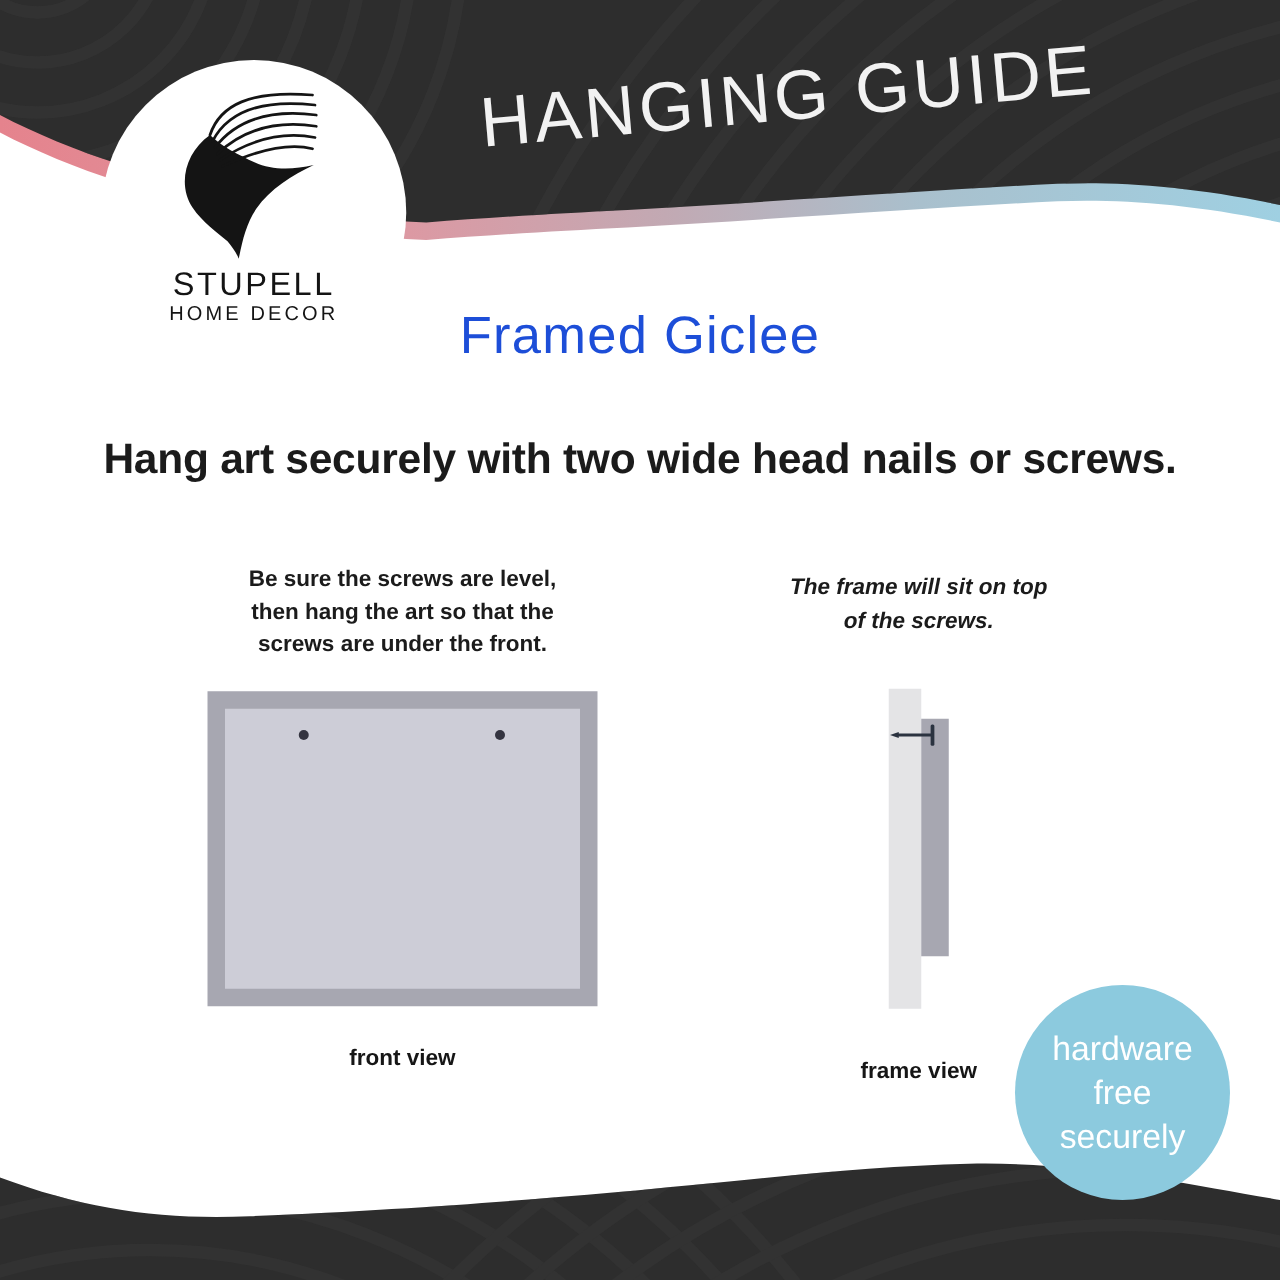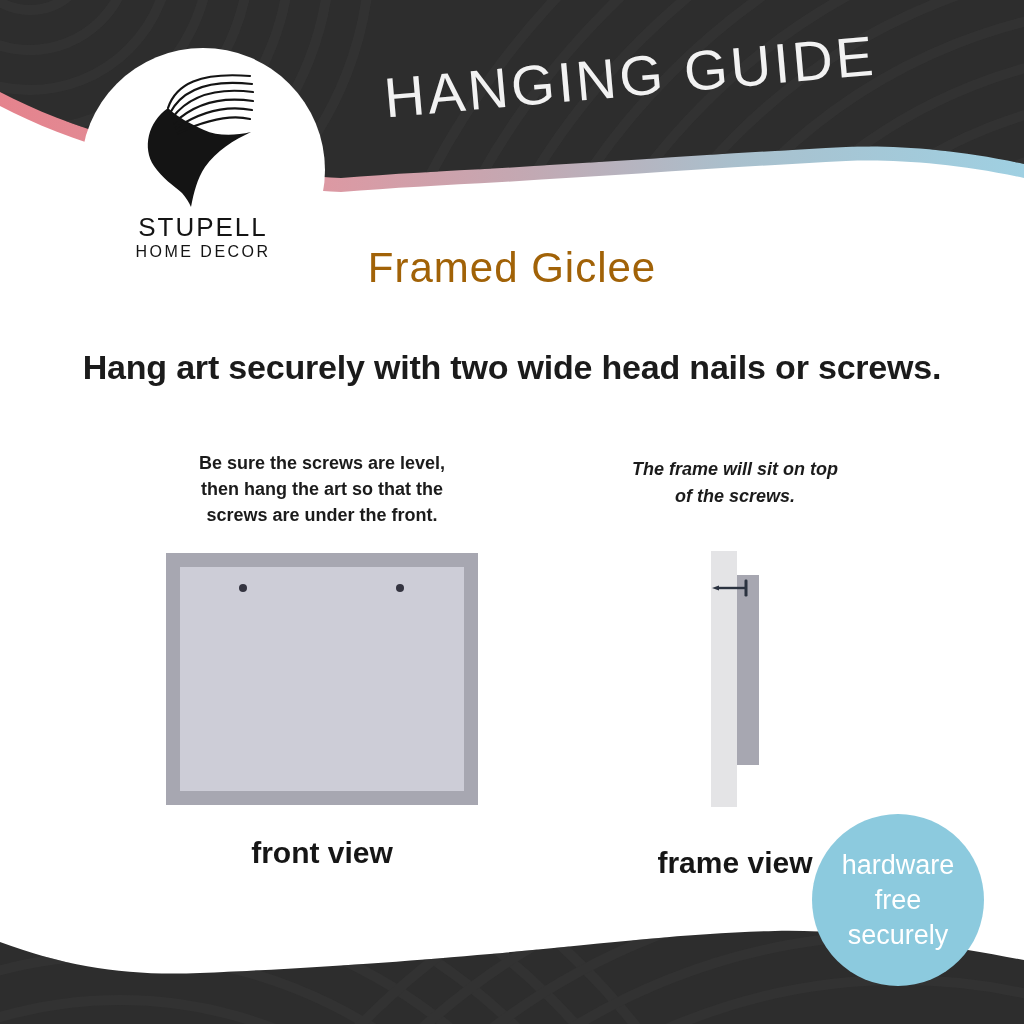--- a/index.html
+++ b/index.html
@@ -12,42 +12,42 @@
   .title{
     left:318px;top:44px;width:624px;text-align:center;
     font-size:56px;font-weight:400;letter-spacing:3px;color:#f2f2f2;
     transform:rotate(-5deg);transform-origin:center;white-space:nowrap;
   }
   .brand-name{left:123px;top:212px;width:160px;text-align:center;
     font-size:26px;letter-spacing:2px;color:#141414;}
   .brand-tagline{left:123px;top:243px;width:160px;text-align:center;
     font-size:16px;letter-spacing:2.5px;color:#141414;}
   .product-type{left:0;top:244px;width:1024px;text-align:center;
-    font-size:42px;font-weight:400;letter-spacing:1px;color:#a16207;}
+    font-size:42px;font-weight:400;letter-spacing:1px;color:#1d4ed8;}
   .intro{left:0;top:348px;width:1024px;text-align:center;
     font-size:34px;font-weight:700;letter-spacing:-0.2px;color:#1b1b1b;}
   .instr{font-size:18px;font-weight:700;line-height:26px;text-align:center;color:#1b1b1b;}
   .instr-left{left:162px;top:450px;width:320px;}
   .instr-right{left:585px;top:456px;width:300px;line-height:27px;font-style:italic;}
-  .caption{font-size:30px;font-weight:700;text-align:center;color:#161616;}
+  .caption{font-size:18px;font-weight:700;text-align:center;color:#161616;}
   .caption-front{left:222px;top:836px;width:200px;}
   .caption-side{left:635px;top:846px;width:200px;}
   
   .frame-outer{left:166px;top:553px;width:312px;height:252px;background:#a7a7b1;}
   .frame-mat{position:absolute;left:14px;top:14px;right:14px;bottom:14px;background:#cdcdd7;}
   .screw-dot{position:absolute;width:8px;height:8px;border-radius:50%;background:#343440;}
   .screw-dot.d1{left:73px;top:31px;}
   .screw-dot.d2{left:230px;top:31px;}
   
   .side-front{left:711px;top:551px;width:26px;height:256px;background:#e4e4e6;}
   .side-back{left:737px;top:575px;width:22px;height:190px;background:#a7a7b1;}
   .nail{left:712px;top:578px;}
   
   .badge{
-    left:812px;top:814px;width:172px;height:172px;border-radius:50%;
+    left:812px;top:788px;width:172px;height:172px;border-radius:50%;
     background:#8ccade;display:flex;flex-direction:column;align-items:center;justify-content:center;
     color:#ffffff;font-size:27px;line-height:35px;text-align:center;
   }
 </style>
 </head>
 <body>
 
 <div id="page">
 
   <svg id="bg" width="1024" height="1024" viewBox="0 0 1024 1024">

